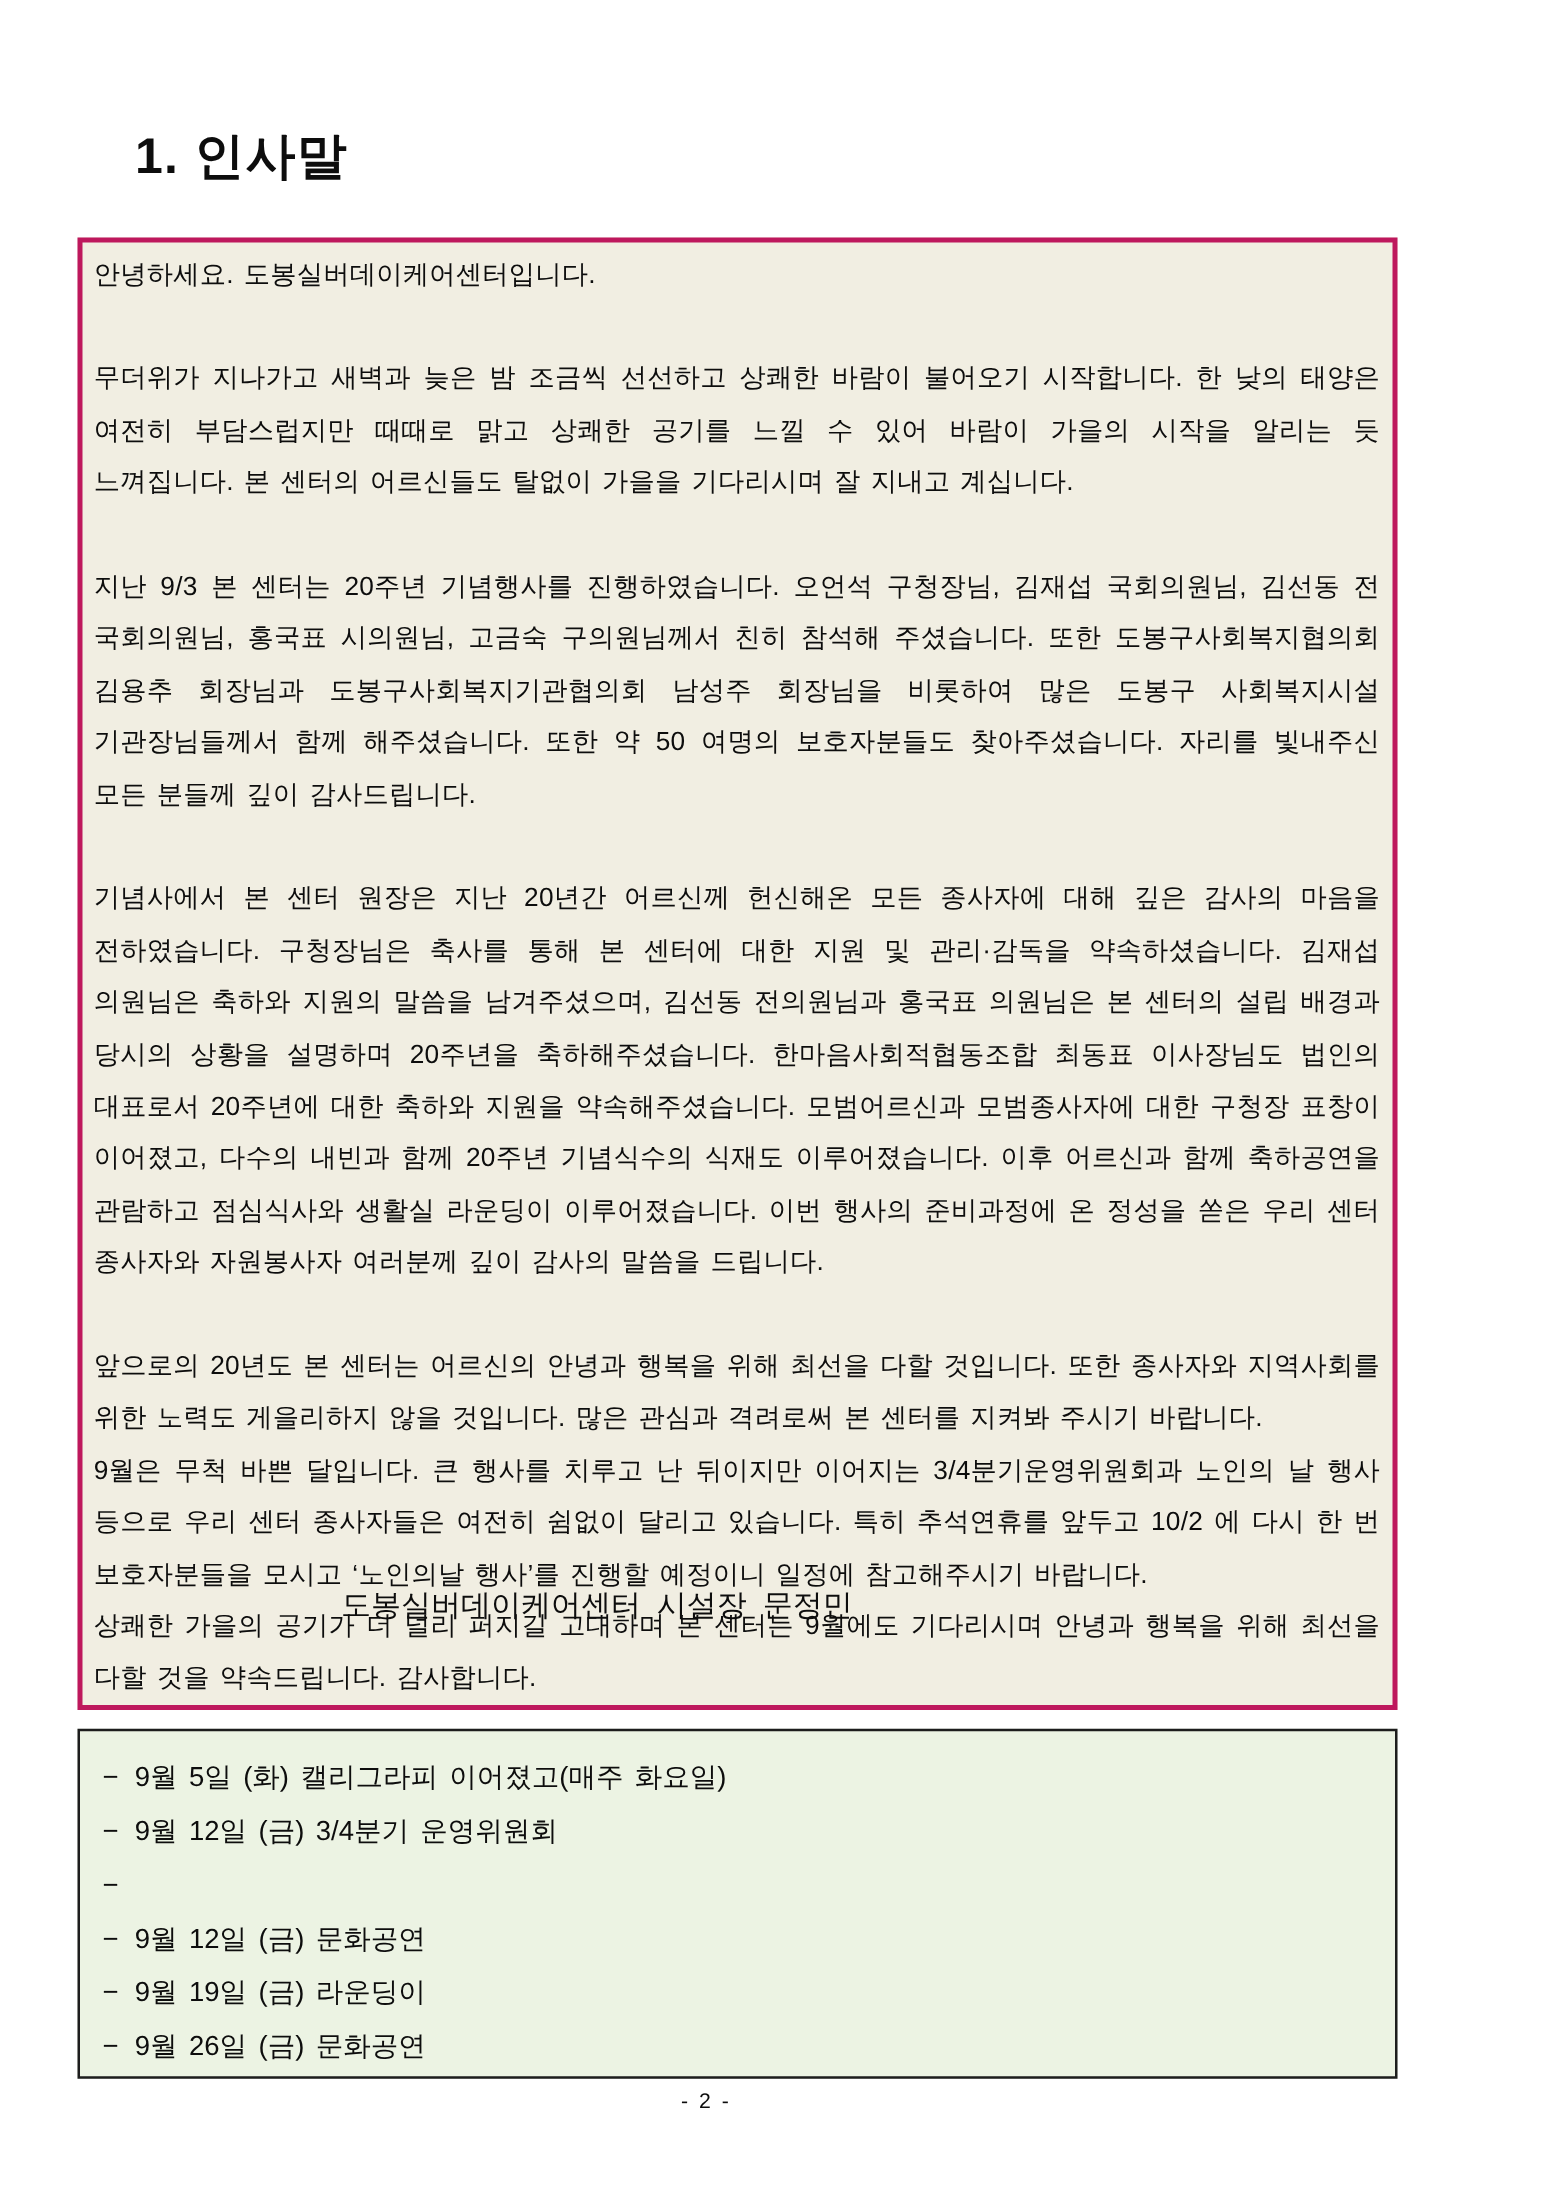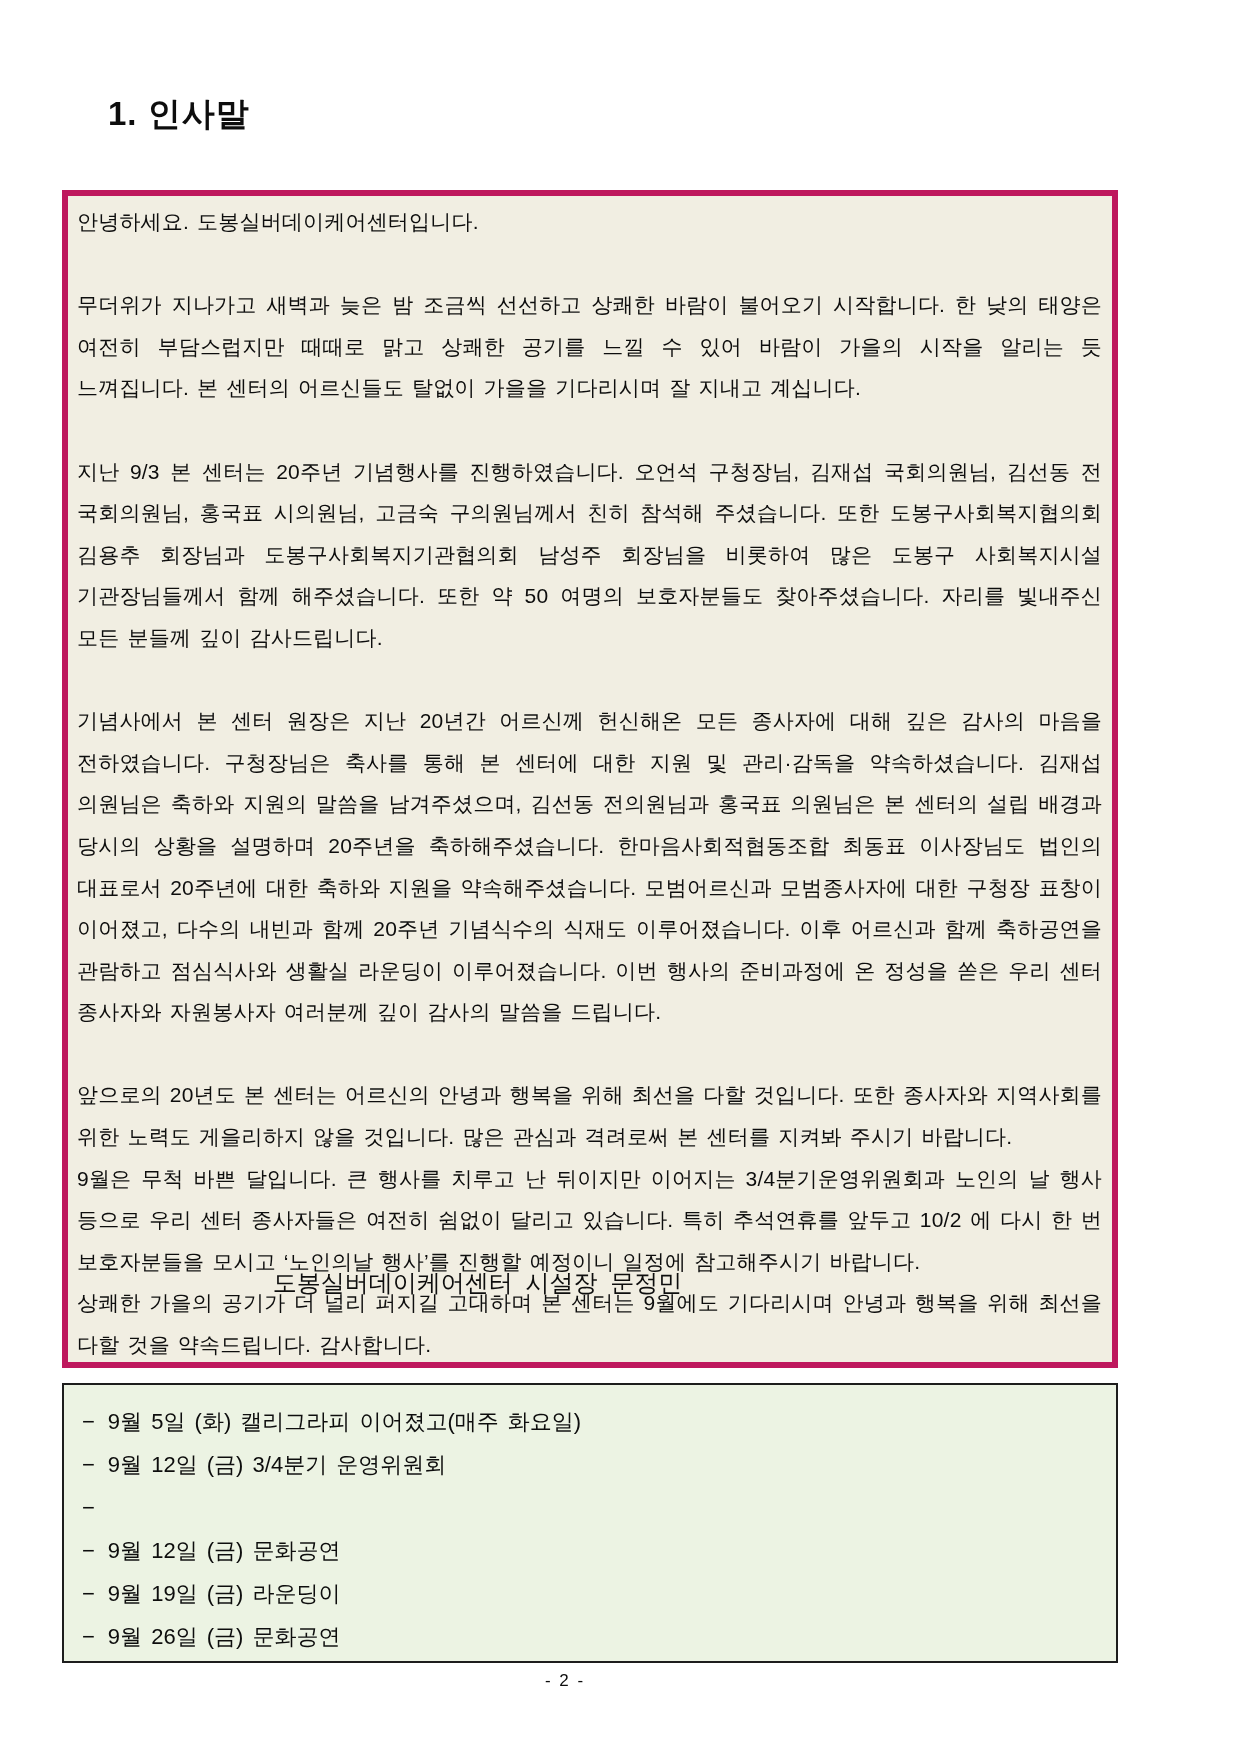--- a/index.html
+++ b/index.html
@@ -9,34 +9,34 @@
     position: relative;
     background: #ffffff;
     color: #0d0d0d;
     font-family: "Liberation Sans", "DejaVu Sans", sans-serif;
   }
 
   .doc-title {
     position: absolute;
     left: 108px;
     top: 70px;
-    font-size: 33px;
+    font-size: 40px;
     font-weight: 700;
     letter-spacing: 1px;
   }
 
   .greeting-box {
     position: absolute;
     left: 62px;
     top: 190px;
     width: 1056px;
     height: 1178px;
     box-sizing: border-box;
     background: #f1eee2;
-    border: 6px solid #be185d;
+    border: 4px solid #be185d;
     padding: 5px 10px 0 9px;
     overflow: hidden;
   }
   .greeting-box .para {
     margin: 0;
     font-size: 21px;
     line-height: 41.6px;
     text-align: justify;
     word-break: keep-all;
     overflow-wrap: anywhere;

